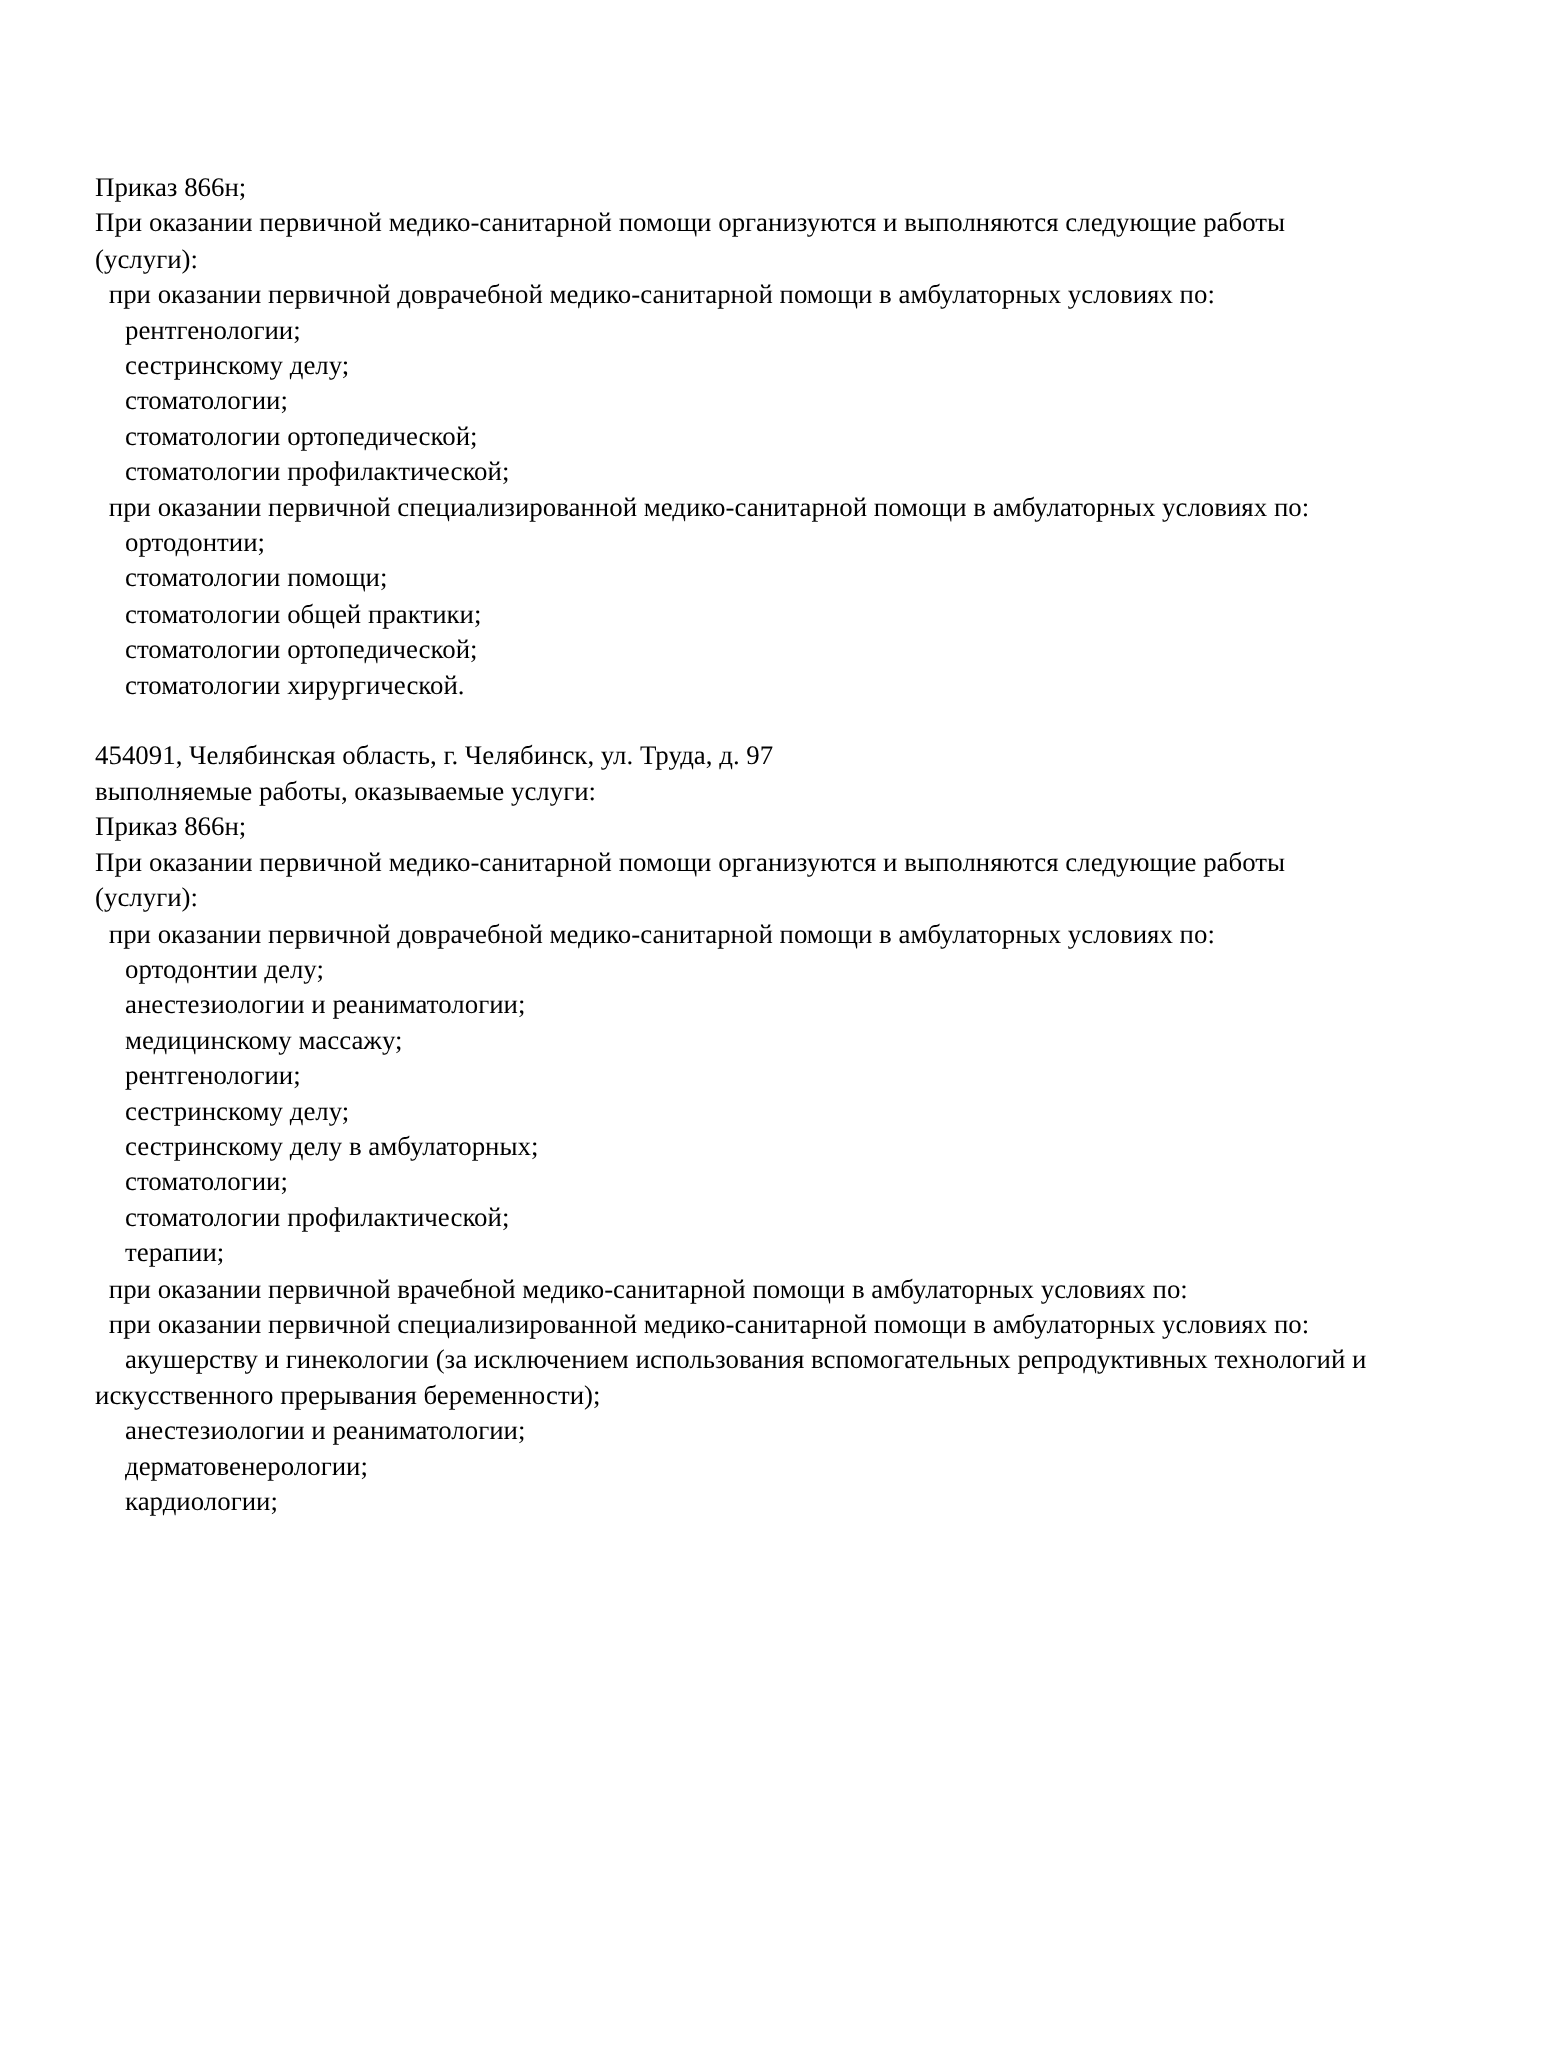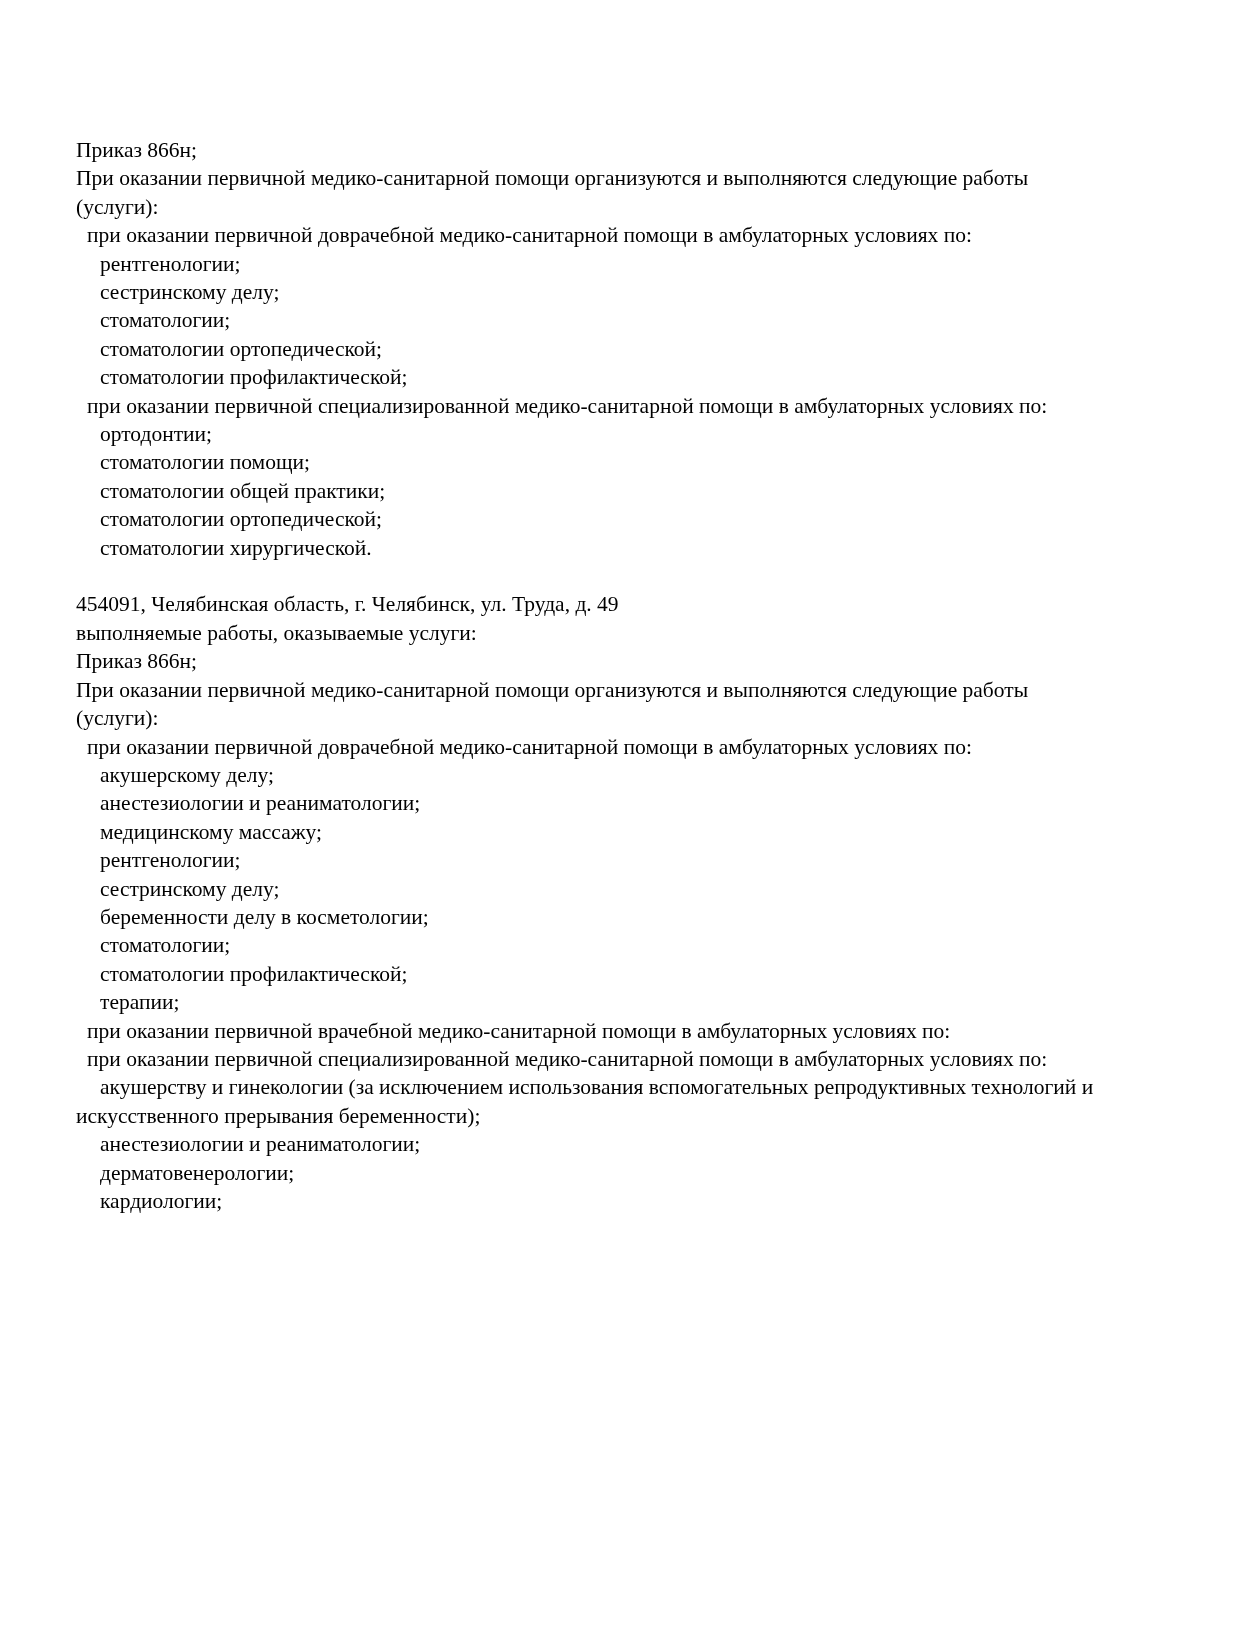--- a/index.html
+++ b/index.html
@@ -50,31 +50,31 @@
       <p class="line indent-2">стоматологии;</p>
       <p class="line indent-2">стоматологии ортопедической;</p>
       <p class="line indent-2">стоматологии профилактической;</p>
       <p class="line indent-1">при оказании первичной специализированной медико-санитарной помощи в амбулаторных условиях по:</p>
       <p class="line indent-2">ортодонтии;</p>
       <p class="line indent-2">стоматологии помощи;</p>
       <p class="line indent-2">стоматологии общей практики;</p>
       <p class="line indent-2">стоматологии ортопедической;</p>
       <p class="line indent-2">стоматологии хирургической.</p>
       <p class="line indent-0 blank"></p>
-      <p class="line indent-0">454091, Челябинская область, г. Челябинск, ул. Труда, д. 49</p>
+      <p class="line indent-0">454091, Челябинская область, г. Челябинск, ул. Труда, д. 97</p>
       <p class="line indent-0">выполняемые работы, оказываемые услуги:</p>
       <p class="line indent-0">Приказ 866н;</p>
       <p class="line indent-0">При оказании первичной медико-санитарной помощи организуются и выполняются следующие работы (услуги):</p>
       <p class="line indent-1">при оказании первичной доврачебной медико-санитарной помощи в амбулаторных условиях по:</p>
-      <p class="line indent-2">акушерскому делу;</p>
+      <p class="line indent-2">ортодонтии делу;</p>
       <p class="line indent-2">анестезиологии и реаниматологии;</p>
       <p class="line indent-2">медицинскому массажу;</p>
       <p class="line indent-2">рентгенологии;</p>
       <p class="line indent-2">сестринскому делу;</p>
-      <p class="line indent-2">беременности делу в косметологии;</p>
+      <p class="line indent-2">сестринскому делу в амбулаторных;</p>
       <p class="line indent-2">стоматологии;</p>
       <p class="line indent-2">стоматологии профилактической;</p>
       <p class="line indent-2">терапии;</p>
       <p class="line indent-1">при оказании первичной врачебной медико-санитарной помощи в амбулаторных условиях по:</p>
       <p class="line indent-1">при оказании первичной специализированной медико-санитарной помощи в амбулаторных условиях по:</p>
       <p class="line indent-2">акушерству и гинекологии (за исключением использования вспомогательных репродуктивных технологий и искусственного прерывания беременности);</p>
       <p class="line indent-2">анестезиологии и реаниматологии;</p>
       <p class="line indent-2">дерматовенерологии;</p>
       <p class="line indent-2">кардиологии;</p>
     </div>

